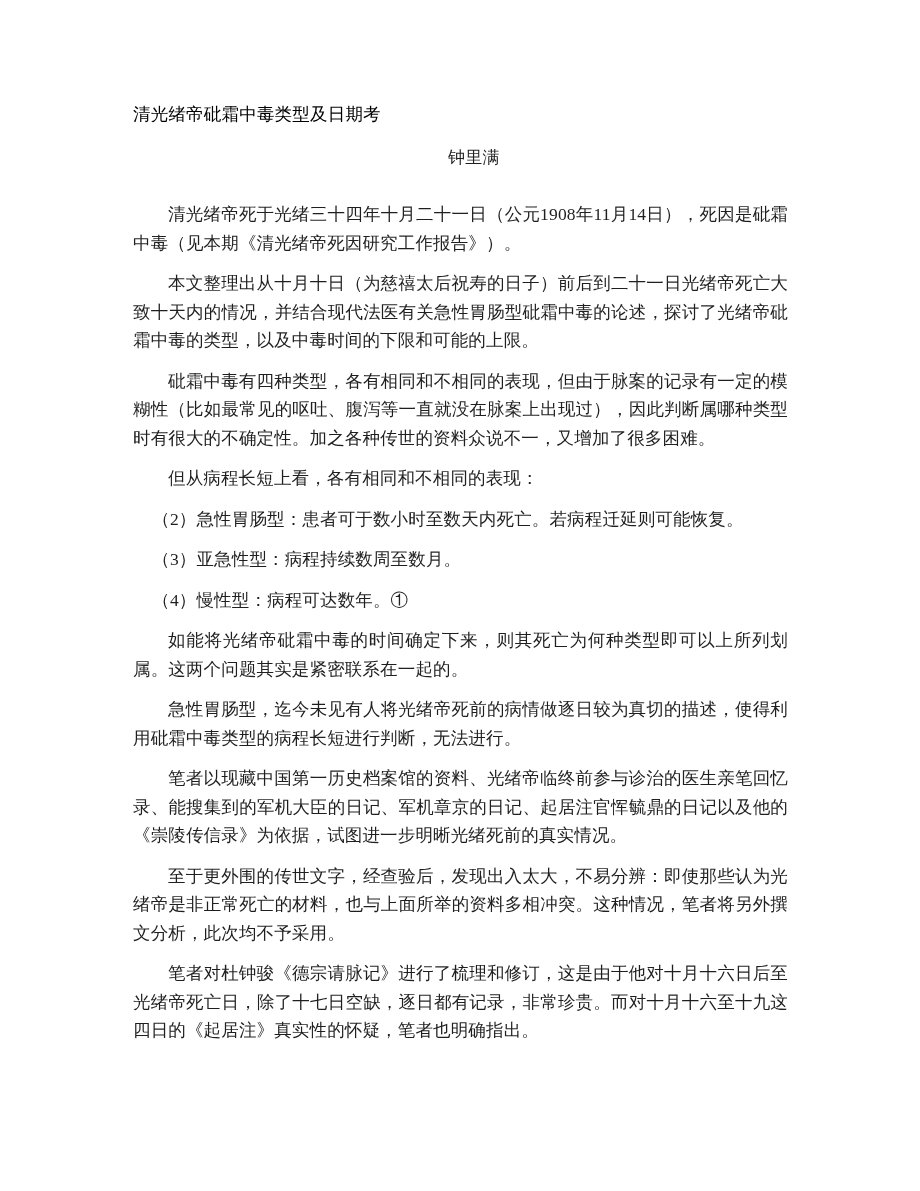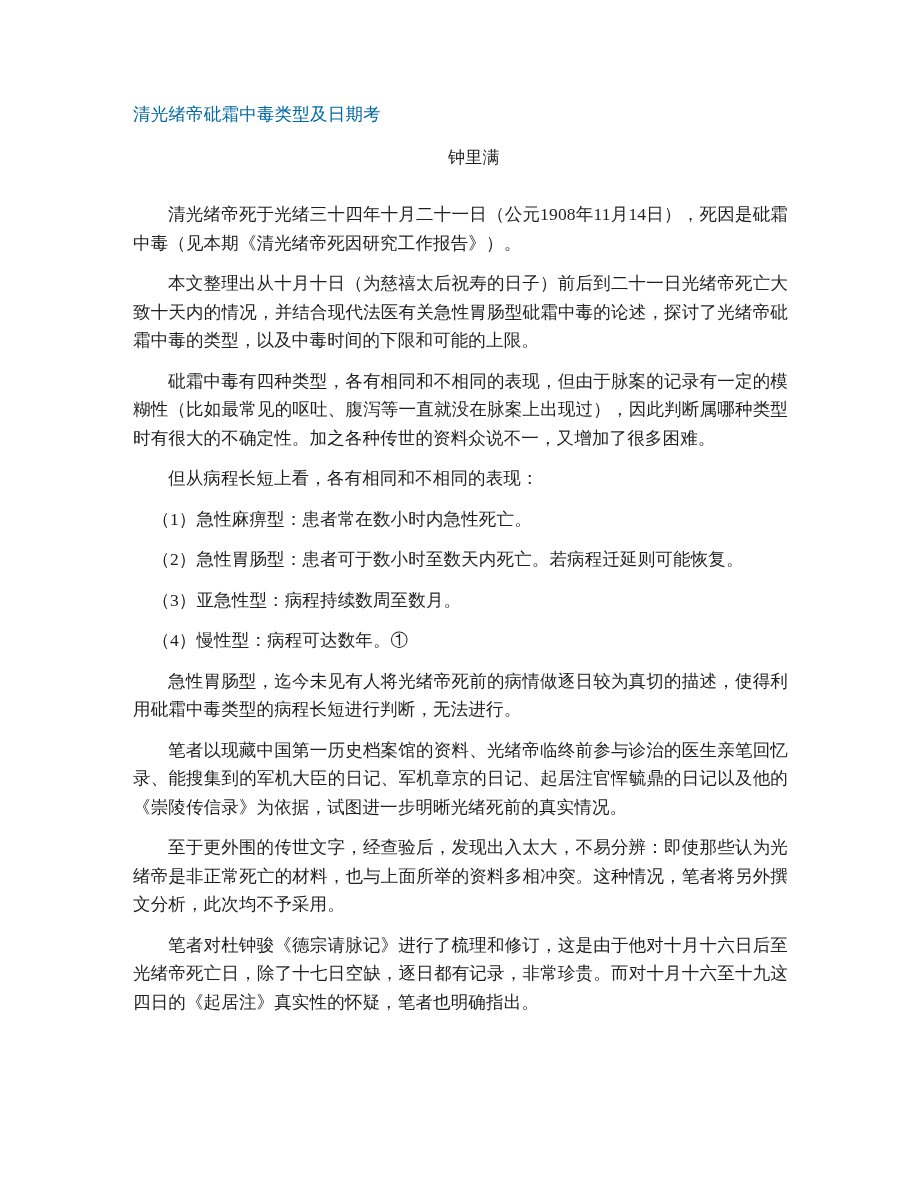--- a/index.html
+++ b/index.html
@@ -28,21 +28,21 @@
     left: 133px;
     top: 100px;
     width: 655px;
   }
   .doc-title {
     font-size: 17.5px;
     line-height: 28px;
     letter-spacing: 0.2px;
     text-align: left;
     margin: 0 0 0 0;
-    color: #0369a1;
+    color: #000000;
   }
   .doc-author {
     font-size: 17px;
     line-height: 28px;
     letter-spacing: 0.2px;
     margin: 16px 0 0 0;
     padding-left: 315px;
     color: #1f1f1f;
   }
   .body-block {
@@ -75,24 +75,24 @@
 
     <div class="doc-title">清光绪帝砒霜中毒类型及日期考</div>
 
     <div class="doc-author">钟里满</div>
 
     <div class="body-block">
       <p class="para">清光绪帝死于光绪三十四年十月二十一日（公元1908年11月14日），死因是砒霜中毒（见本期《清光绪帝死因研究工作报告》）。</p>
       <p class="para">本文整理出从十月十日（为慈禧太后祝寿的日子）前后到二十一日光绪帝死亡大致十天内的情况，并结合现代法医有关急性胃肠型砒霜中毒的论述，探讨了光绪帝砒霜中毒的类型，以及中毒时间的下限和可能的上限。</p>
       <p class="para">砒霜中毒有四种类型，各有相同和不相同的表现，但由于脉案的记录有一定的模糊性（比如最常见的呕吐、腹泻等一直就没在脉案上出现过），因此判断属哪种类型时有很大的不确定性。加之各种传世的资料众说不一，又增加了很多困难。</p>
       <p class="para">但从病程长短上看，各有相同和不相同的表现：</p>
-      <p class="para list-item">（1）急性麻痹型：患者常在数小时内急性死亡。</p>
       <p class="para list-item">（2）急性胃肠型：患者可于数小时至数天内死亡。若病程迁延则可能恢复。</p>
       <p class="para list-item">（3）亚急性型：病程持续数周至数月。</p>
       <p class="para list-item">（4）慢性型：病程可达数年。①</p>
+      <p class="para">如能将光绪帝砒霜中毒的时间确定下来，则其死亡为何种类型即可以上所列划属。这两个问题其实是紧密联系在一起的。</p>
       <p class="para">急性胃肠型，迄今未见有人将光绪帝死前的病情做逐日较为真切的描述，使得利用砒霜中毒类型的病程长短进行判断，无法进行。</p>
       <p class="para">笔者以现藏中国第一历史档案馆的资料、光绪帝临终前参与诊治的医生亲笔回忆录、能搜集到的军机大臣的日记、军机章京的日记、起居注官恽毓鼎的日记以及他的《崇陵传信录》为依据，试图进一步明晰光绪死前的真实情况。</p>
       <p class="para">至于更外围的传世文字，经查验后，发现出入太大，不易分辨：即使那些认为光绪帝是非正常死亡的材料，也与上面所举的资料多相冲突。这种情况，笔者将另外撰文分析，此次均不予采用。</p>
       <p class="para">笔者对杜钟骏《德宗请脉记》进行了梳理和修订，这是由于他对十月十六日后至光绪帝死亡日，除了十七日空缺，逐日都有记录，非常珍贵。而对十月十六至十九这四日的《起居注》真实性的怀疑，笔者也明确指出。</p>
     </div>
 
   </div>
 </div>
 
 </body></html>

